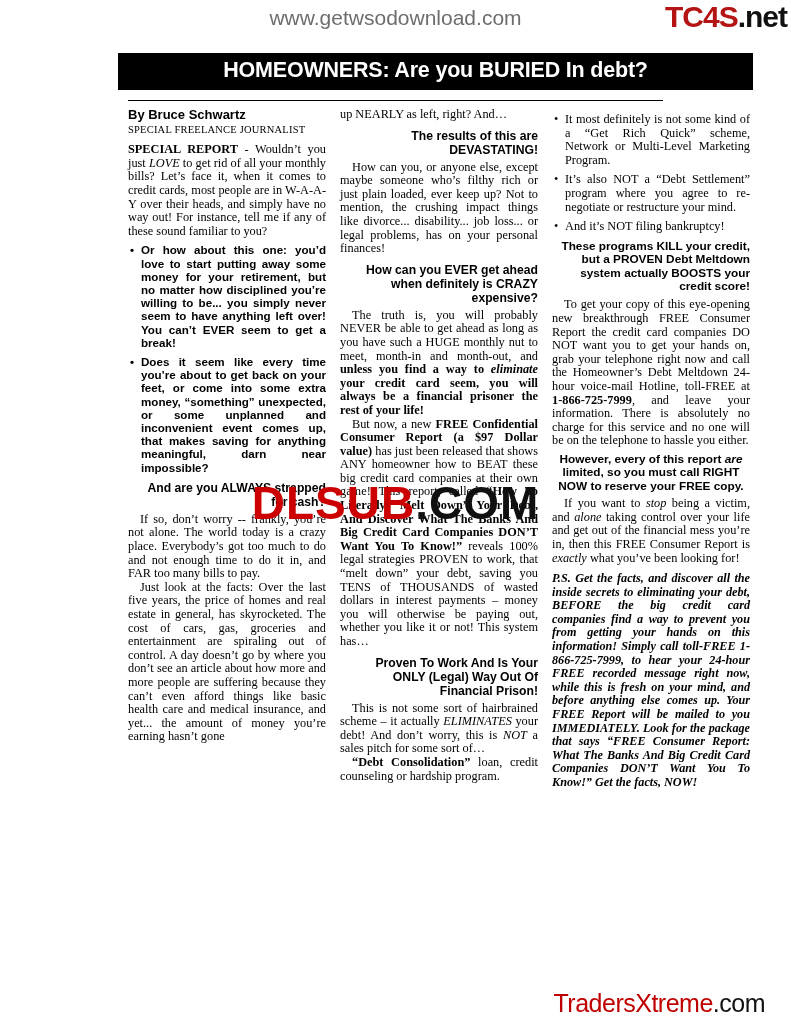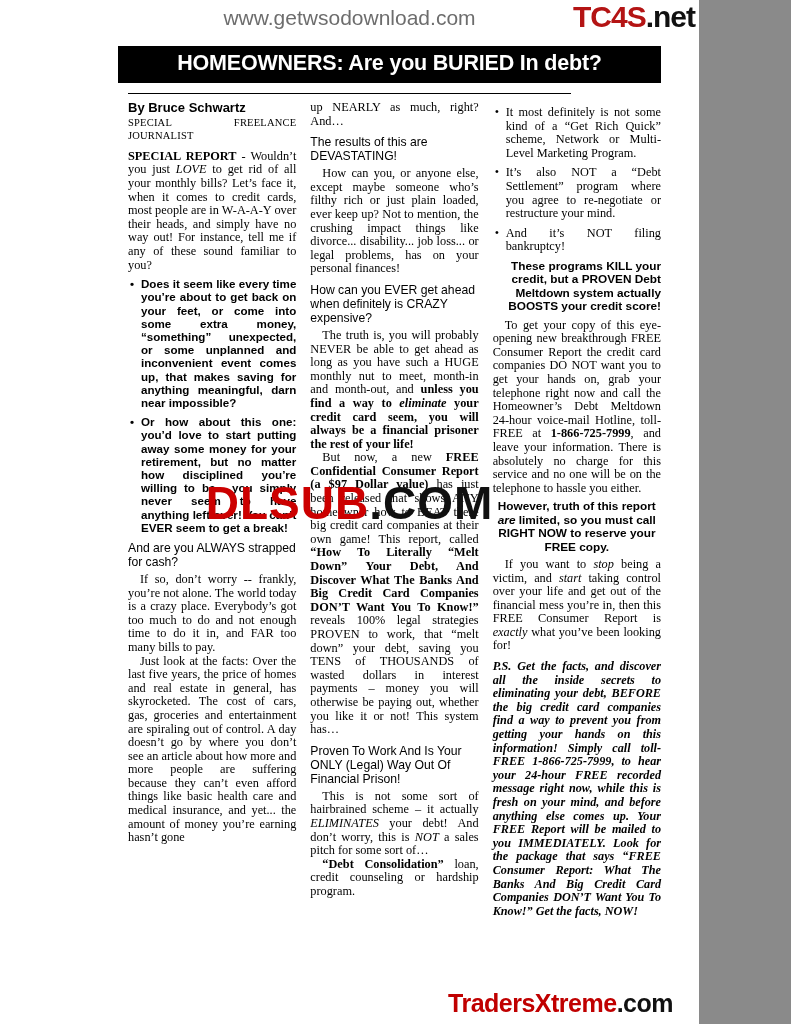--- a/index.html
+++ b/index.html
@@ -2,21 +2,21 @@
 <html><head>
 <meta charset="utf-8">
 <style>
   html, body {
     margin: 0;
     padding: 0;
     background: #8a8a8a;
   }
   .page {
     position: relative;
-    width: 699px;
+    width: 791px;
     height: 1024px;
     background: #ffffff;
     overflow: hidden;
     font-family: "Liberation Serif", serif;
     color: #000;
   }
   
   .topbar {
     position: relative;
     height: 42px;
@@ -38,21 +38,21 @@
     font-family: "Liberation Sans", sans-serif;
     font-weight: bold;
     font-size: 30px;
     letter-spacing: -1px;
   }
   .tc4s .red { color: #b41414; }
   .tc4s .dark { color: #111; }
 
   
   .blackbar {
-    margin: 4px 38px 0 118px;
+    margin: 11px 38px 0 118px;
     background: #000;
     color: #fff;
     font-family: "Liberation Sans", sans-serif;
     font-weight: bold;
     font-size: 21.5px;
     text-align: center;
     padding: 5px 0 7px 0;
     letter-spacing: -0.2px;
   }
 
@@ -106,26 +106,26 @@
     font-family: "Liberation Serif", serif;
     font-size: 10.5px;
     letter-spacing: 0.2px;
     margin-bottom: 7px;
   }
   b, strong { font-weight: bold; }
   i, em { font-style: italic; }
 
   .subhd {
     font-family: "Liberation Sans", sans-serif;
-    font-weight: normal;
+    font-weight: bold;
     font-size: 12.2px;
     line-height: 14px;
     margin: 7px 0 4px 0;
     text-indent: 0;
-    text-align: left;
+    text-align: right;
   }
 
   ul.bullets {
     margin: 5px 0 5px 0;
     padding-left: 13px;
     list-style: none;
   }
   ul.bullets li {
     position: relative;
     margin-bottom: 6px;
@@ -188,21 +188,21 @@
     letter-spacing: 1px;
     pointer-events: none;
   }
   .wm-dlsub .red { color: #cc0000; }
   .wm-dlsub .blk { color: #101010; }
   .wm-bottom {
     position: absolute;
     right: 26px;
     bottom: 6px;
     font-family: "Liberation Sans", sans-serif;
-    font-weight: bold;
+    font-weight: normal;
     font-size: 25px;
     letter-spacing: -0.5px;
     margin-left: 44px;
   }
   .wm-bottom .red { color: #c00000; }
   .wm-bottom .blk { color: #111; }
 </style>
 </head>
 <body>
 
@@ -225,32 +225,32 @@
 
     <div class="col col1">
       <div class="byline-name">By Bruce Schwartz</div>
       <div class="byline-sub">SPECIAL FREELANCE JOURNALIST</div>
 
       <p class="noind">
         <b>SPECIAL REPORT</b><span> - Wouldn’t you just </span><i>LOVE</i><span> to get rid of all your monthly bills?  Let’s face it, when it comes to credit cards, most people are in W-A-A-Y over their heads, and simply have no way out!  For instance, tell me if any of these sound familiar to you?</span>
       </p>
 
       <ul class="bullets">
+        <li>Or how about this one: you’d love to start putting away some money for your retirement, but no matter how disciplined you’re willing to be... you simply never seem to have anything left over!  You can’t EVER seem to get a break!</li>
         <li>Does it seem like every time you’re about to get back on your feet, or come into some extra money, “something” unexpected, or some unplanned and inconvenient event comes up, that makes saving for anything meaningful, darn near impossible?</li>
-        <li>Or how about this one: you’d love to start putting away some money for your retirement, but no matter how disciplined you’re willing to be... you simply never seem to have anything left over!  You can’t EVER seem to get a break!</li>
       </ul>
 
       <div class="subhd">And are you ALWAYS strapped for cash?</div>
 
       <p>If so, don’t worry -- frankly, you’re not alone.  The world today is a crazy place.  Everybody’s got too much to do and not enough time to do it in, and FAR too many bills to pay.</p>
       <p>Just look at the facts: Over the last five years, the price of homes and real estate in general, has skyrocketed.   The cost of cars, gas, groceries and entertainment are spiraling out of control.   A day doesn’t go by where you don’t see an article about how more and more people are suffering because they can’t even afford things like basic health care and medical insurance, and yet... the amount of money you’re earning hasn’t gone</p>
     </div>
 
     <div class="col col2">
-      <p class="noind">up NEARLY as much, right? And…</p>
+      <p class="noind">up NEARLY as left, right? And…</p>
 
       <div class="subhd">The results of this are DEVASTATING!</div>
 
       <p>How can you, or anyone else, except maybe someone who’s filthy rich or just plain loaded, ever keep up?  Not to mention, the crushing impact things like divorce... disability... job loss... or legal problems, has on your personal finances!</p>
 
       <div class="subhd">How can you EVER get ahead when definitely is CRAZY expensive?</div>
 
       <p>
         <span>The truth is, you will probably NEVER be able to get ahead as long as you have such a HUGE monthly nut to meet, month-in and month-out, and </span><b>unless you find a way to </b><b><i>eliminate</i></b><b> your credit card seem, you will always be a financial prisoner the rest of your life!</b>
       </p>
@@ -277,25 +277,25 @@
         <li>And it’s NOT filing bankruptcy!</li>
       </ul>
 
       <div class="boldblock">These programs KILL your credit, but a PROVEN Debt Meltdown system actually BOOSTS your credit score!</div>
 
       <p>
         <span>To get your copy of this eye-opening new breakthrough FREE Consumer Report the credit card companies DO NOT want you to get your hands on, grab your telephone right now and call the Homeowner’s Debt Meltdown 24-hour voice-mail Hotline, toll-FREE at </span><b>1-866-725-7999</b><span>, and leave your information.  There is absolutely no charge for this service and no one will be on the telephone to hassle you either.</span>
       </p>
 
       <div class="centerline">
-        <span>However, truth of this report </span><i>are</i><span> limited, so you must call RIGHT NOW to reserve your FREE copy.</span>
+        <span>However, every of this report </span><i>are</i><span> limited, so you must call RIGHT NOW to reserve your FREE copy.</span>
       </div>
 
       <p>
-        <span>If you want to </span><i>stop</i><span> being a victim, and </span><i>start</i><span> taking control over your life and get out of the financial mess you’re in, then this FREE Consumer Report is </span><i>exactly</i><span> what you’ve been looking for!</span>
+        <span>If you want to </span><i>stop</i><span> being a victim, and </span><i>alone</i><span> taking control over your life and get out of the financial mess you’re in, then this FREE Consumer Report is </span><i>exactly</i><span> what you’ve been looking for!</span>
       </p>
 
       <p class="ps">
         <b>P.S.</b><span> Get the facts, and discover all the inside secrets to eliminating your debt, BEFORE the big credit card companies find a way to prevent you from getting your hands on this information!  Simply call toll-FREE 1-866-725-7999, to hear your 24-hour FREE recorded message right now, while this is fresh on your mind, and before anything else comes up.  Your FREE Report will be mailed to you IMMEDIATELY.  Look for the package that says “FREE Consumer Report: What The Banks And Big Credit Card Companies DON’T Want You To Know!” Get the facts, NOW!</span>
       </p>
     </div>
   </div>
 
   <div class="wm-dlsub">
     <span class="red">DLSUB</span><span class="blk">.COM</span>

